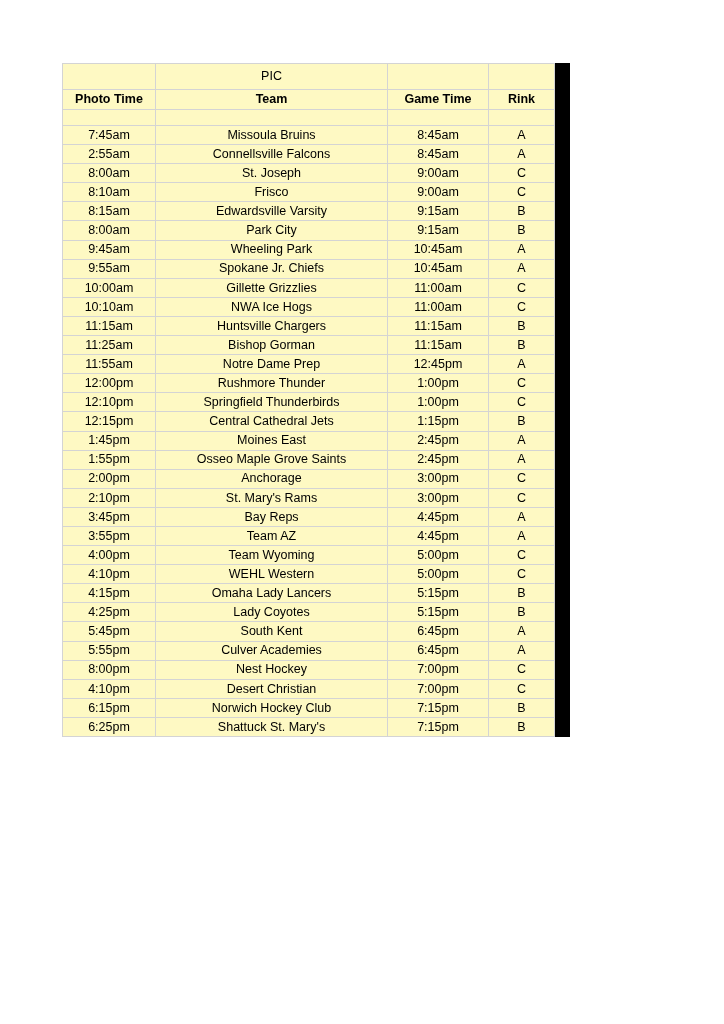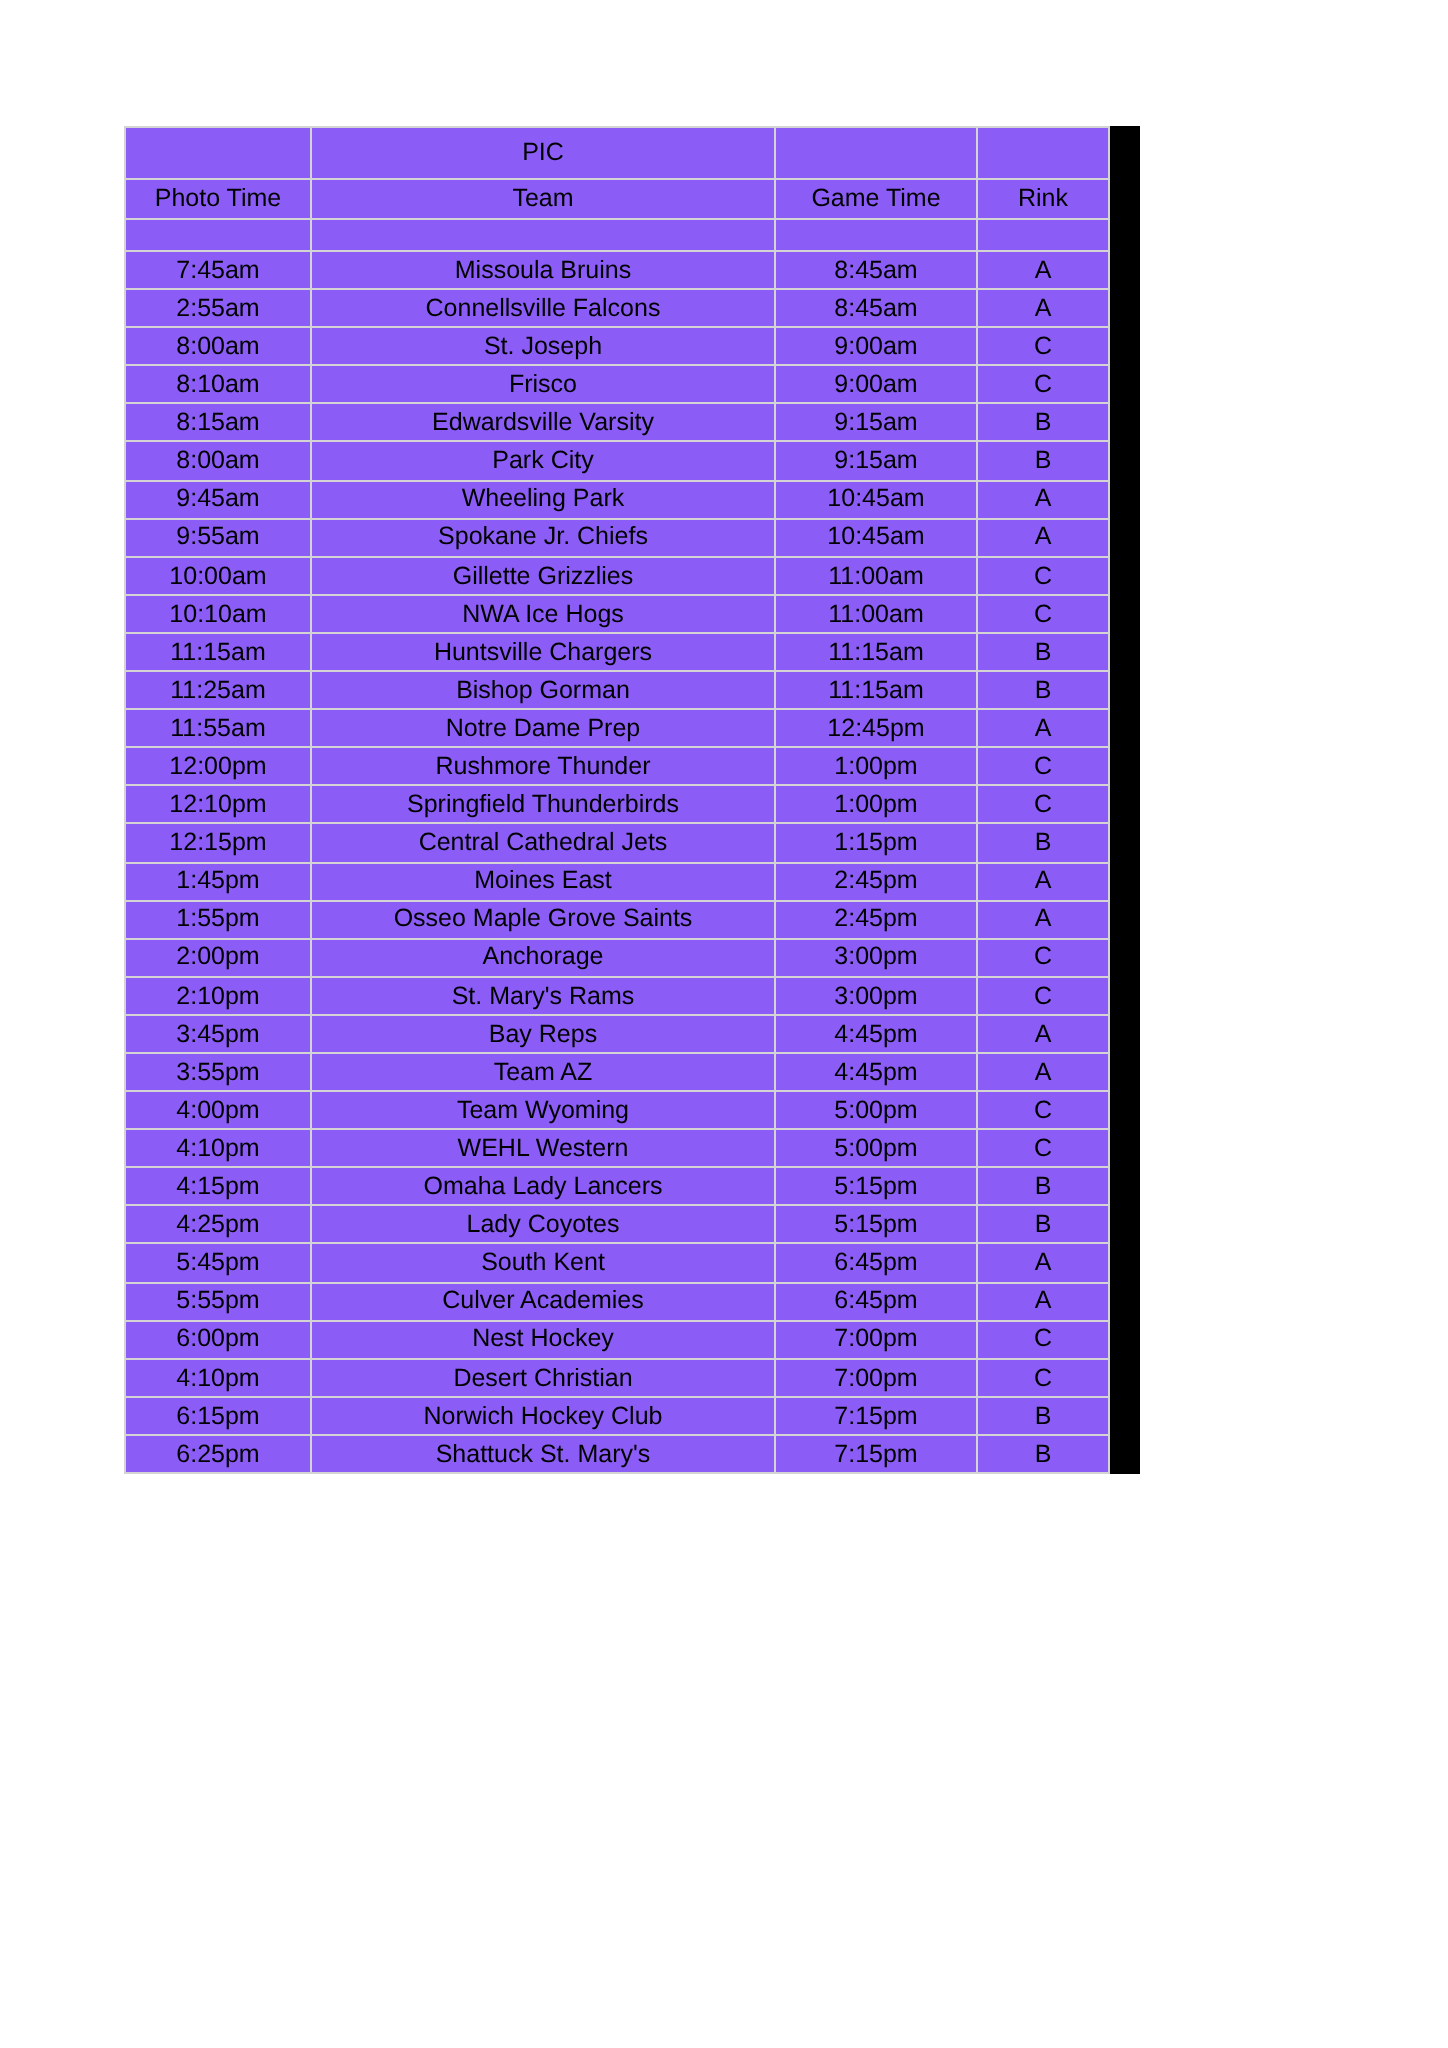--- a/index.html
+++ b/index.html
@@ -18,21 +18,21 @@
   .sheet {
     position: absolute;
     left: 62px;
     top: 63px;
     display: flex;
     align-items: stretch;
   }
   table.schedule {
     border-collapse: collapse;
     table-layout: fixed;
-    background: #8b5cf6;
+    background: #fef9c3;
   }
   table.schedule td,
   table.schedule th {
     border: 1px solid var(--grid-color, #d4d4d4);
     text-align: center;
     vertical-align: middle;
     padding: 0 2px;
     font-size: 12.5px;
     line-height: 1;
     white-space: nowrap;
@@ -41,21 +41,21 @@
   }
   tr.title-row td {
     height: 25px;
   }
   td.title-cell {
     font-weight: 700;
     font-size: 16px;
   }
   tr.header-row th {
     height: 19px;
-    font-weight: 400;
+    font-weight: 700;
     font-size: 12.5px;
   }
   tr.spacer-row td {
     height: 15px;
   }
   tbody.rows td {
     height: 18.1px;
   }
   .black-bar {
     width: 15px;
@@ -256,21 +256,21 @@
           <td>6:45pm</td>
           <td>A</td>
         </tr>
         <tr>
           <td>5:55pm</td>
           <td>Culver Academies</td>
           <td>6:45pm</td>
           <td>A</td>
         </tr>
         <tr>
-          <td>6:00pm</td>
+          <td>8:00pm</td>
           <td>Nest Hockey</td>
           <td>7:00pm</td>
           <td>C</td>
         </tr>
         <tr>
           <td>4:10pm</td>
           <td>Desert Christian</td>
           <td>7:00pm</td>
           <td>C</td>
         </tr>

